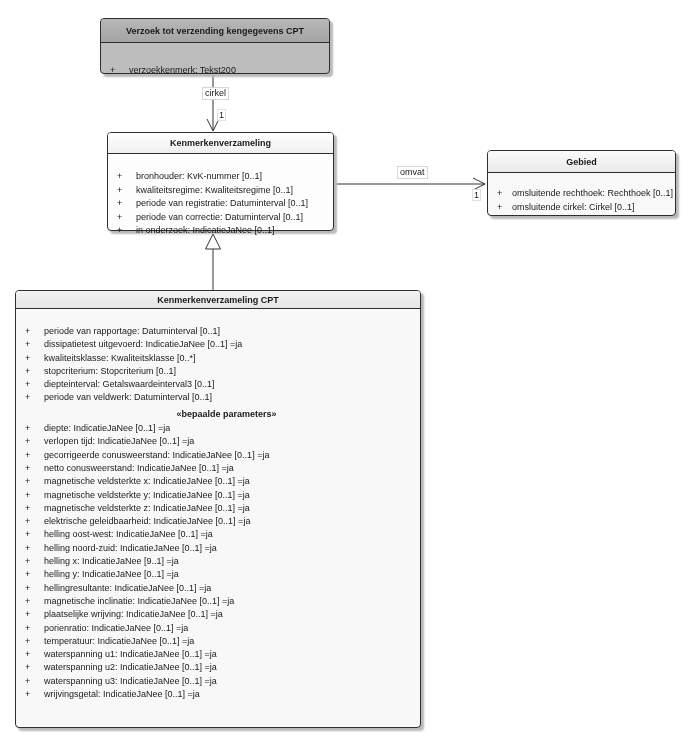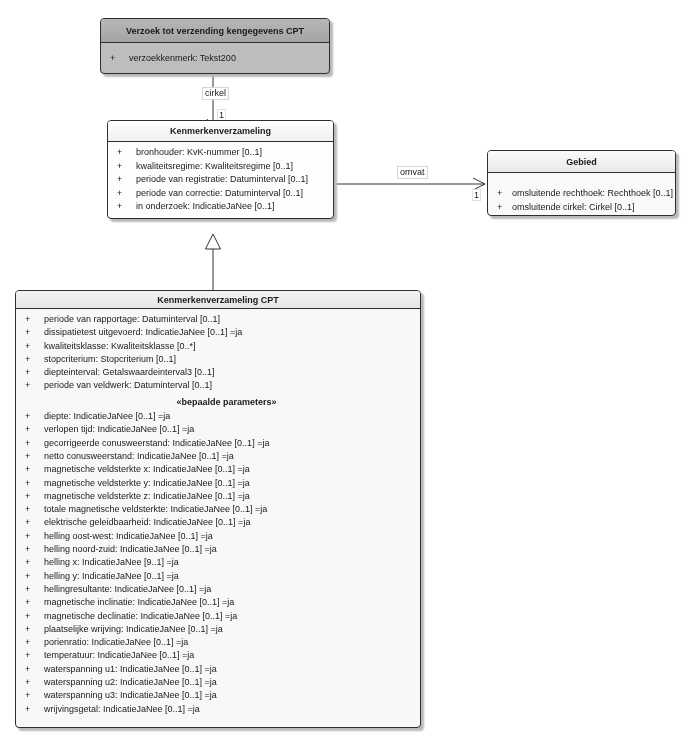--- a/index.html
+++ b/index.html
@@ -25,41 +25,41 @@
     font-size: 9px;
     text-align: center;
     border-bottom: 1px solid #2e2e2e;
     box-sizing: border-box;
     display: flex;
     align-items: center;
     justify-content: center;
     border-top-left-radius: 3px;
     border-top-right-radius: 3px;
   }
-  .uml-attrs { padding-top: 4px; }
+  .uml-attrs { padding-top: 16px; }
   .attr-row {
     font-size: 9px;
     white-space: nowrap;
     padding-left: 9px;
   }
   .vis { display: inline-block; width: 19px; }
   .stereo-row {
     font-size: 9px;
     font-weight: bold;
     padding-left: 17px;
     white-space: nowrap;
     text-align: center;
   }
   
   .cls-verzoek { left: 100px; top: 18px; width: 230px; height: 56px;
                  background: #bdbdbd; }
   .cls-verzoek .uml-title { height: 24px; background: linear-gradient(#b7b7b7,#a4a4a4); }
   .cls-verzoek .attr-row { line-height: 14px; padding-top: 4px; }
 
-  .cls-kenmerk { left: 107px; top: 120px; width: 227px; height: 99px; }
+  .cls-kenmerk { left: 107px; top: 132px; width: 227px; height: 99px; }
   .cls-kenmerk .uml-title { height: 21px; background: linear-gradient(#ffffff,#f0f0f0); }
   .cls-kenmerk .attr-row { line-height: 13.6px; }
 
   .cls-gebied { left: 487px; top: 150px; width: 189px; height: 66px;
                 background: #f9f9f9; }
   .cls-gebied .uml-title { height: 22px; background: linear-gradient(#fbfbfb,#e9e9e9); }
   .cls-gebied .uml-attrs { padding-top: 13px; }
   .cls-gebied .attr-row { line-height: 14px; }
   .cls-gebied .vis { width: 15px; }
 
@@ -218,23 +218,20 @@
           </div>
 
           <div class="attr-row">
             <span class="vis">+</span><span class="atext">magnetische veldsterkte y: IndicatieJaNee [0..1] =ja</span>
           </div>
 
           <div class="attr-row">
             <span class="vis">+</span><span class="atext">magnetische veldsterkte z: IndicatieJaNee [0..1] =ja</span>
           </div>
 
-          <div class="attr-row">
-            <span class="vis">+</span><span class="atext">totale magnetische veldsterkte: IndicatieJaNee [0..1] =ja</span>
-          </div>
 
           <div class="attr-row">
             <span class="vis">+</span><span class="atext">elektrische geleidbaarheid: IndicatieJaNee [0..1] =ja</span>
           </div>
 
           <div class="attr-row">
             <span class="vis">+</span><span class="atext">helling oost-west: IndicatieJaNee [0..1] =ja</span>
           </div>
 
           <div class="attr-row">
@@ -250,23 +247,20 @@
           </div>
 
           <div class="attr-row">
             <span class="vis">+</span><span class="atext">hellingresultante: IndicatieJaNee [0..1] =ja</span>
           </div>
 
           <div class="attr-row">
             <span class="vis">+</span><span class="atext">magnetische inclinatie: IndicatieJaNee [0..1] =ja</span>
           </div>
 
-          <div class="attr-row">
-            <span class="vis">+</span><span class="atext">magnetische declinatie: IndicatieJaNee [0..1] =ja</span>
-          </div>
 
           <div class="attr-row">
             <span class="vis">+</span><span class="atext">plaatselijke wrijving: IndicatieJaNee [0..1] =ja</span>
           </div>
 
           <div class="attr-row">
             <span class="vis">+</span><span class="atext">porienratio: IndicatieJaNee [0..1] =ja</span>
           </div>
 
           <div class="attr-row">

